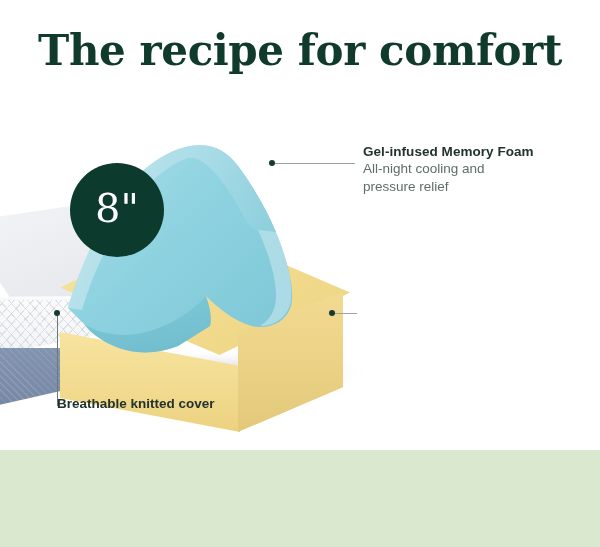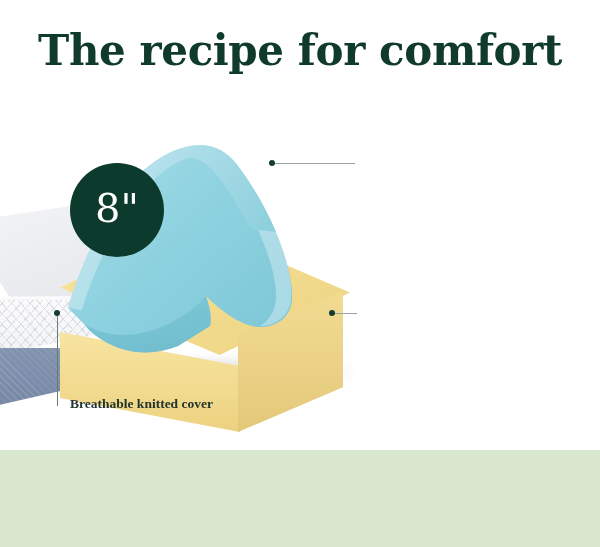--- a/index.html
+++ b/index.html
@@ -317,28 +317,35 @@
     </div>
 
     <div class="badge">
       <span class="badge-label">8"</span>
     </div>
   </div>
 
   <div class="leader-dot" style="left:269px; top:160px;"></div>
   <div class="leader-line-h" style="left:275px; top:163px; width:80px;"></div>
 
+  <div class="callout" style="left:363px; top:144px;">
+    <div class="callout-title">Gel-infused Memory Foam</div>
+    <div class="callout-body">
+      <div>All-night cooling and</div>
+      <div>pressure relief</div>
+    </div>
+  </div>
 
   <div class="leader-dot" style="left:329px; top:310px;"></div>
   <div class="leader-line-h" style="left:335px; top:313px; width:22px;"></div>
 
 
   <div class="leader-dot" style="left:54px; top:310px;"></div>
   <div class="leader-line-v" style="left:57px; top:316px; height:90px;"></div>
-  <div class="cover-caption" style="left:70px; top:396px;font-family:Liberation Serif, serif;">Breathable knitted cover</div>
+  <div class="cover-caption" style="left:57px; top:396px;">Breathable knitted cover</div>
 
   <div class="firmness">
     
 
     
     
     
 
     
     

